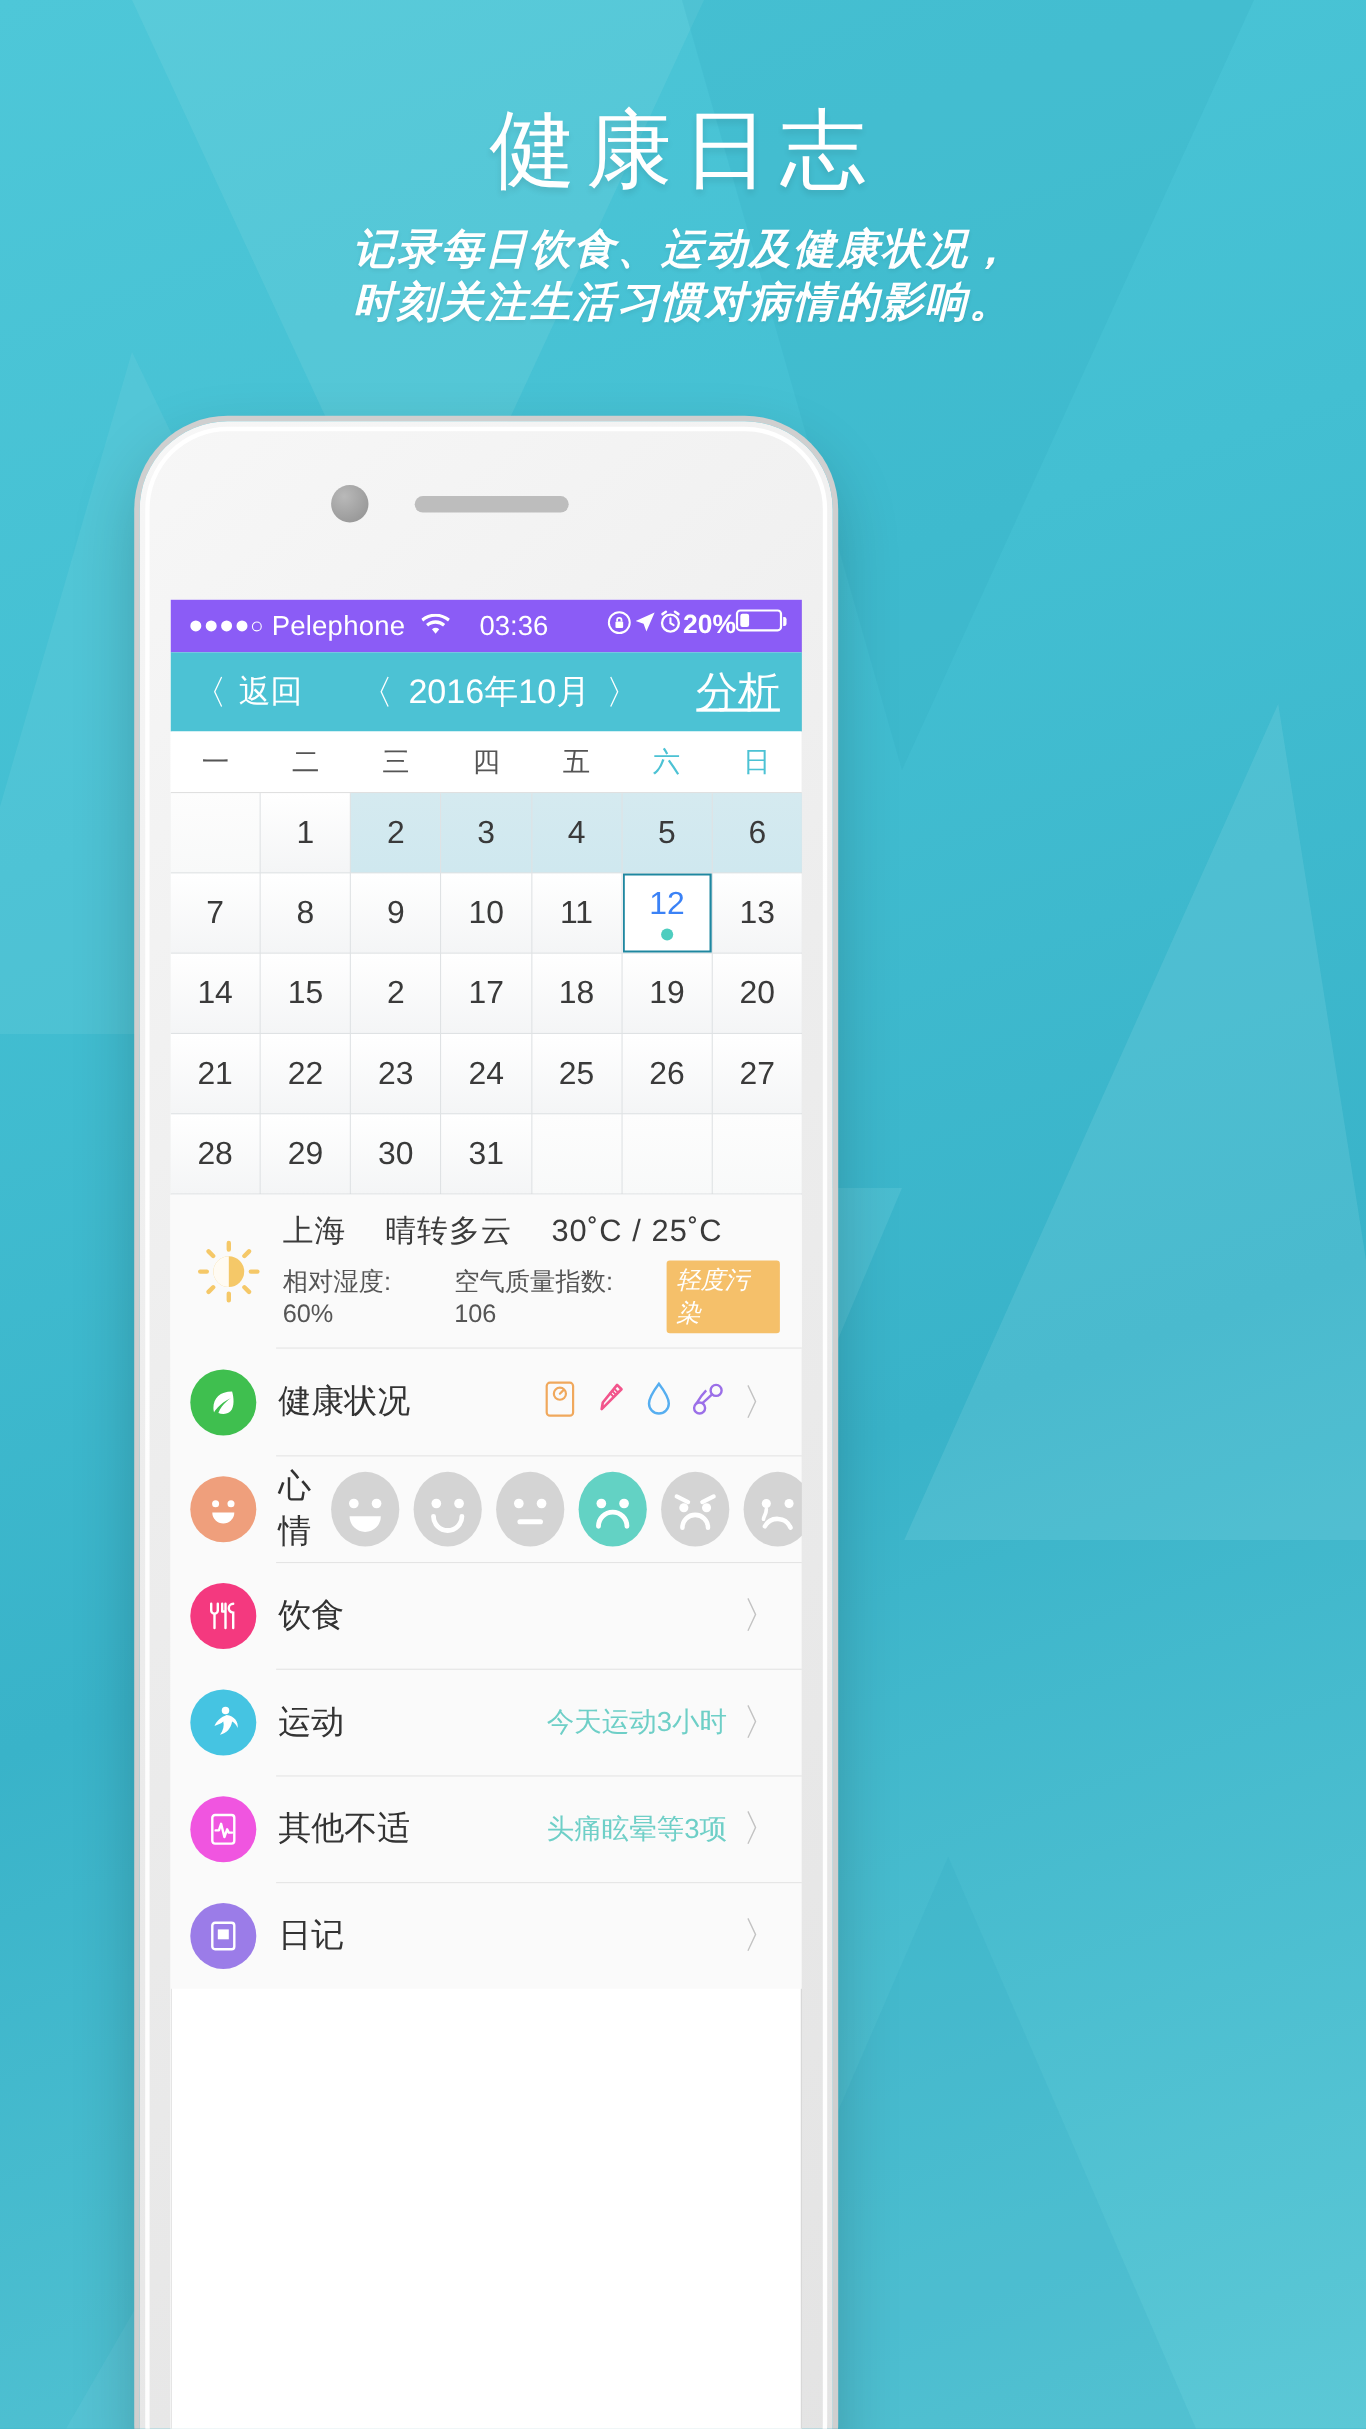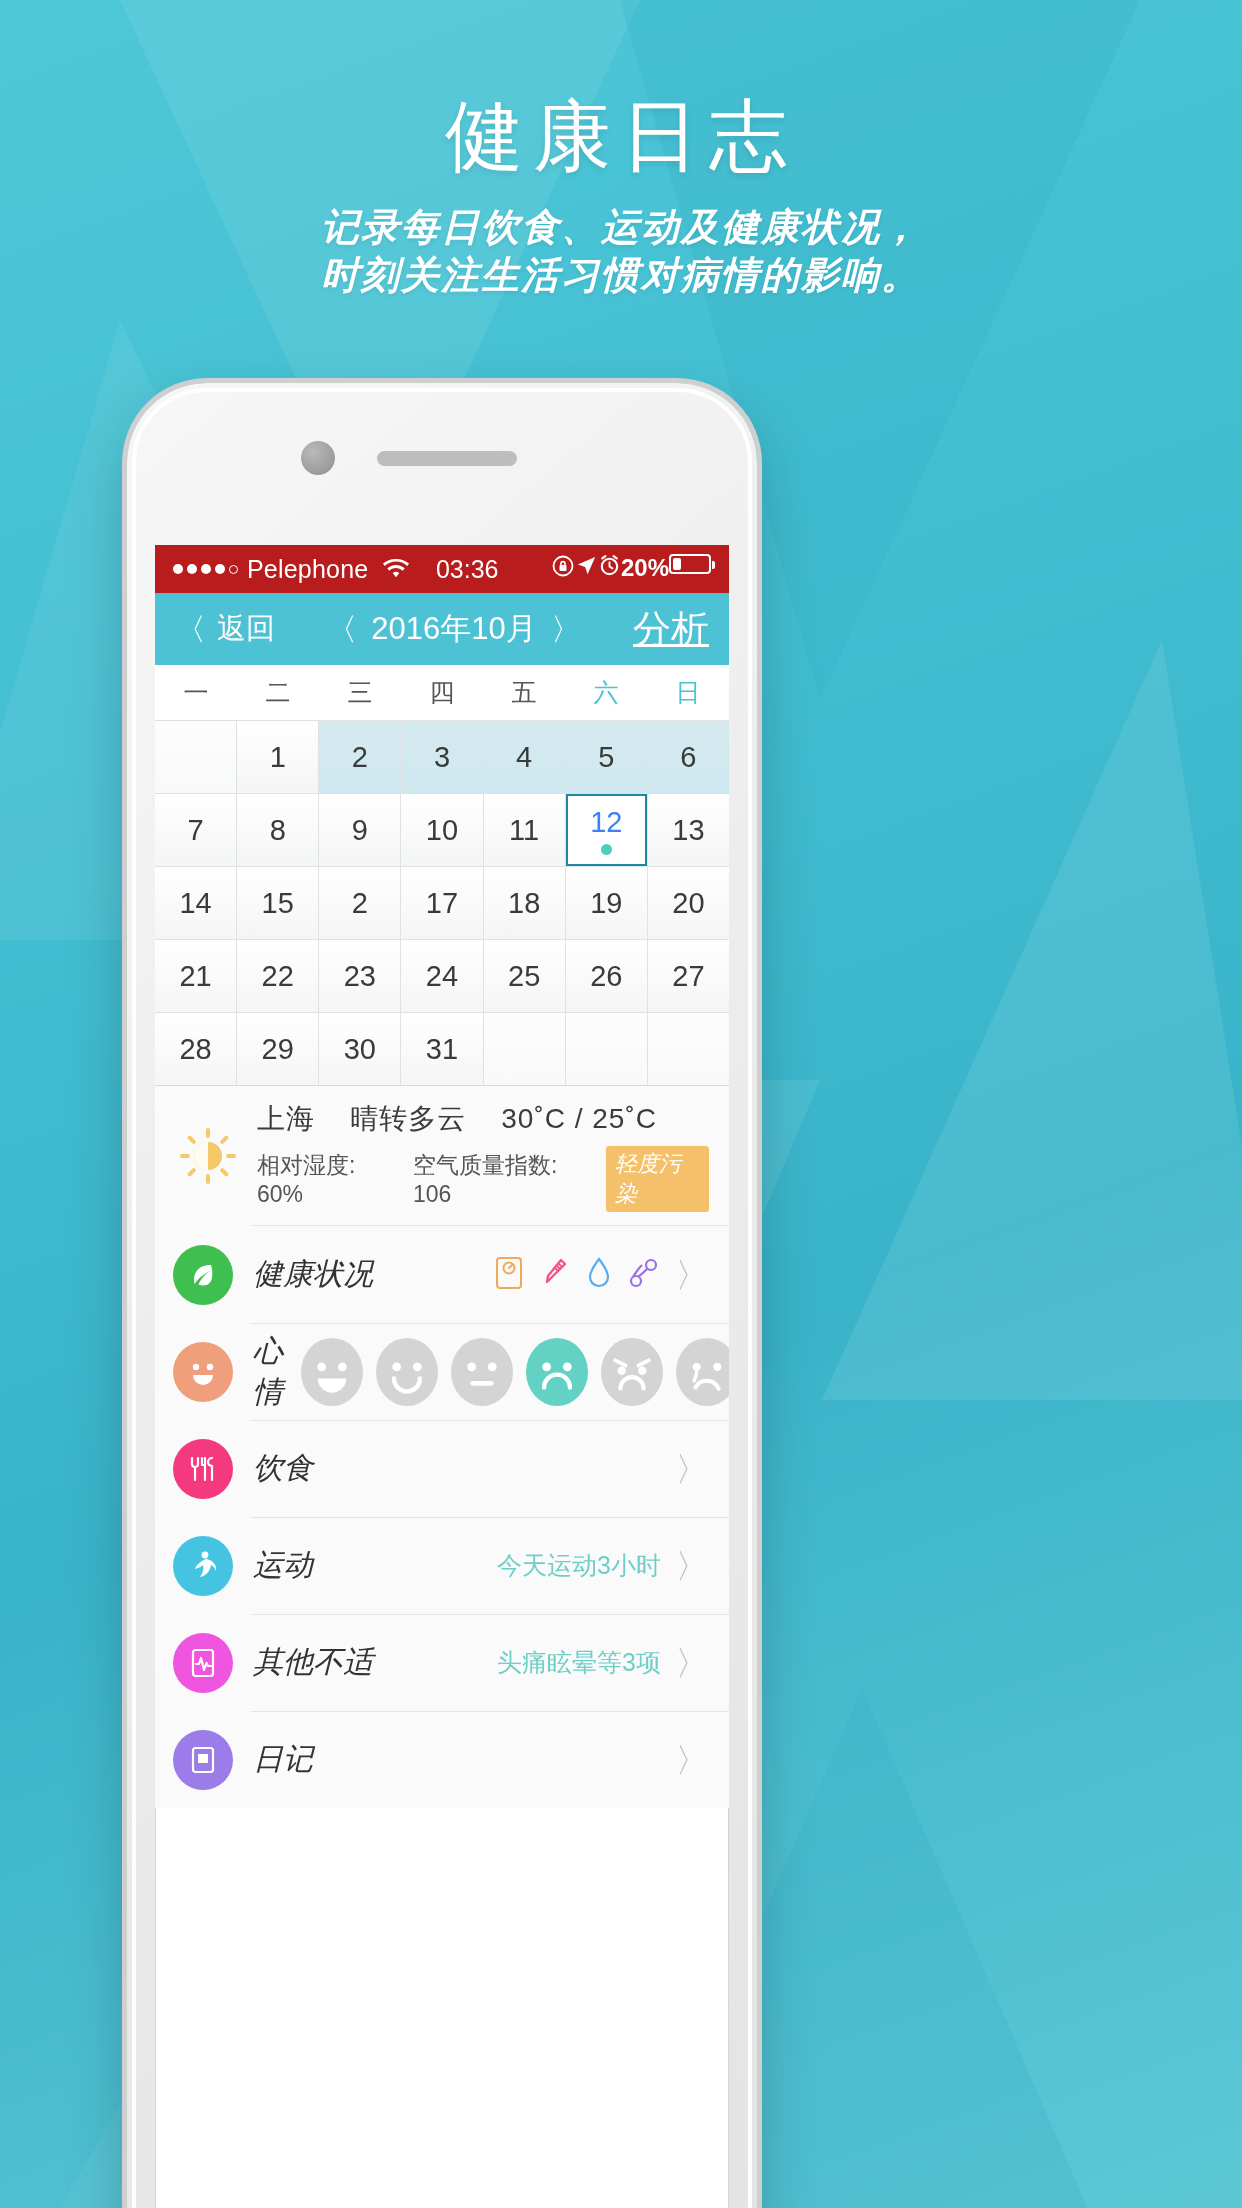--- a/index.html
+++ b/index.html
@@ -95,21 +95,21 @@
     position:absolute;
     left:28px; top:162px;
     width:574px; height:1740px;
     background:#ffffff;
     overflow:hidden;
     box-shadow:inset 0 0 0 1px #d4d4d4;
   }
 
   
   .statusbar {
-    height:48px; background:#b91c1c; color:#fff;
+    height:48px; background:#8b5cf6; color:#fff;
     display:flex; align-items:center;
     padding:0 18px; font-size:25px;
   }
   .sb-left { display:flex; align-items:center; gap:9px; }
   .dots { display:flex; align-items:center; gap:4px; }
   .dots i { width:10px; height:10px; border-radius:50%; background:#fff; display:block; }
   .dots i.hollow { background:transparent; border:1.8px solid #fff; width:9px; height:9px; }
   .carrier { font-size:25px; letter-spacing:0.2px; }
   .wifi { margin-left:6px; }
   .sb-center { flex:1; text-align:center; font-size:25px; margin-left:-26px; }
@@ -183,21 +183,21 @@
   .row + .row::before {
     content:""; position:absolute; left:96px; right:0; top:0;
     height:1px; background:#e4e4e4;
   }
   .avatar {
     width:60px; height:60px; border-radius:50%;
     flex:0 0 60px;
     display:flex; align-items:center; justify-content:center;
     margin-right:20px;
   }
-  .rtitle { font-size:30px; color:#333;font-style:italic; }
+  .rtitle { font-size:30px; color:#333; }
   .rspacer { flex:1; }
   .rvalue { font-size:25px; color:#6ecfc7; margin-right:14px; }
   .arrow { font-size:34px; color:#c2c2c2; font-weight:300; line-height:1; }
 
   
   .weather { display:flex; align-items:center; padding:14px 20px 14px 18px; background:#fafafa;
              position:relative; min-height:104px; }
   .weather::after{content:"";position:absolute;left:96px;right:0;bottom:0;height:1px;background:#e4e4e4;}
   .wicon { flex:0 0 70px; width:70px; height:70px; margin-right:14px;
            display:flex; align-items:center; justify-content:center; }

